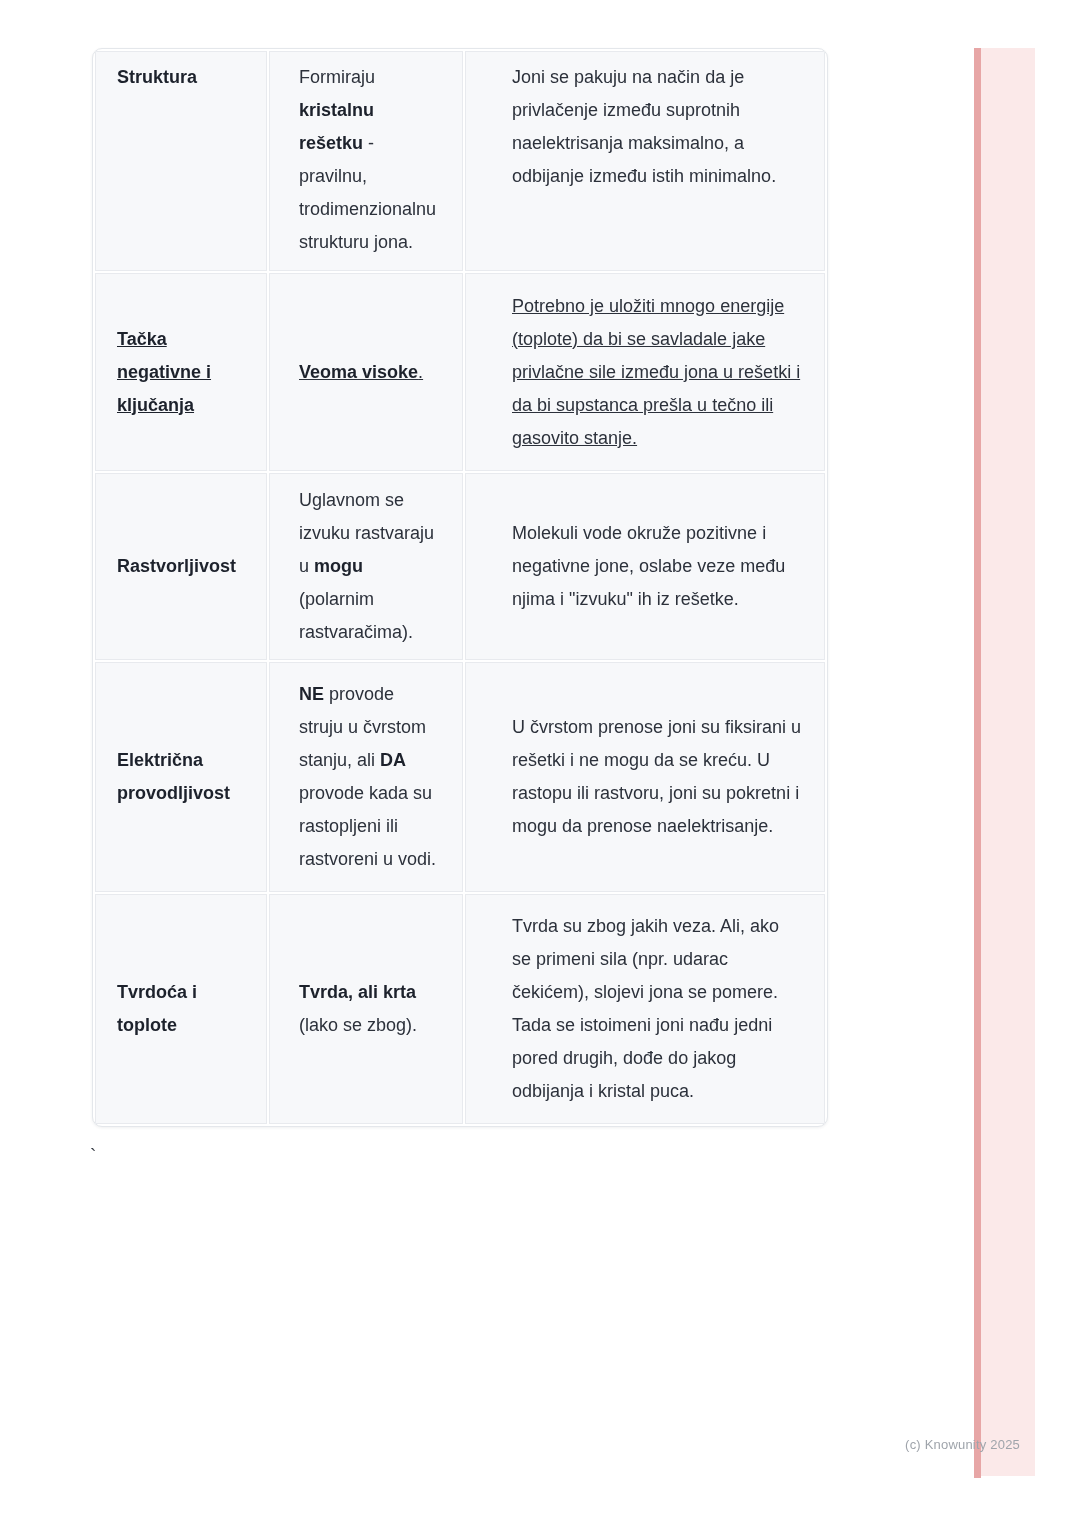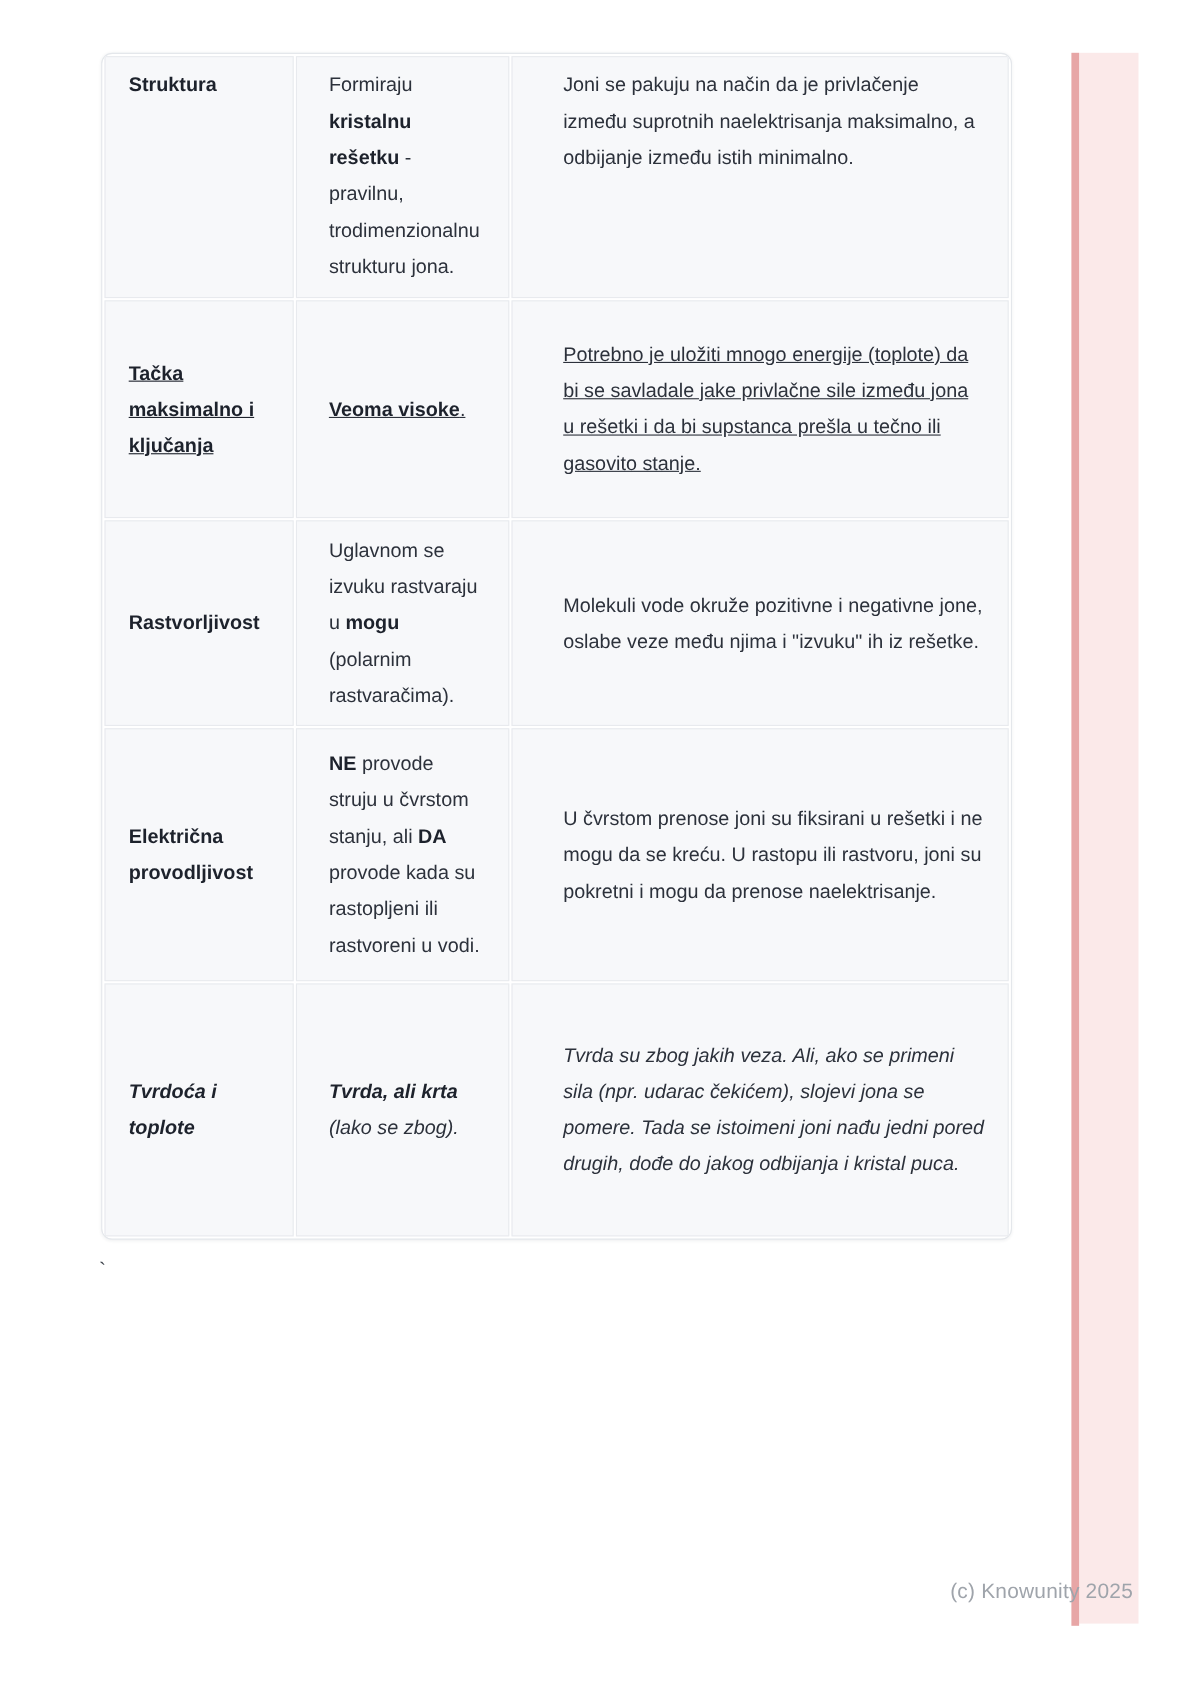--- a/index.html
+++ b/index.html
@@ -17,21 +17,21 @@
     width:1080px;height:1528px;
     background:#ffffff;
     font-family:"Liberation Sans", sans-serif;
     color:var(--text_color);
     position:relative;
     overflow:hidden;
   }
   .table-wrap{
     position:absolute;
     left:92px;top:48px;
-    width:828px;
+    width:736px;
     background:#ffffff;
     border:1px solid var(--table_edge);
     border-radius:10px;
     box-shadow:0 1px 3px rgba(30,40,60,0.07);
     overflow:hidden;
     box-sizing:border-box;
   }
   table{
     border-collapse:separate;
     border-spacing:2px;
@@ -49,62 +49,62 @@
     word-wrap:break-word;
   }
   td.c1{width:172px;font-weight:700;color:var(--bold_color);}
   td.c2{width:194px;padding-left:29px;}
   td.c3{width:auto;padding-left:46px;}
   td strong{font-weight:700;color:var(--bold_color);}
   tr:nth-child(1) td{height:220px;vertical-align:top;padding-top:9px;}
   tr:nth-child(2) td{height:198px;text-decoration:underline;}
   tr:nth-child(3) td{height:168px;}
   tr:nth-child(4) td{height:230px;}
-  tr:nth-child(5) td{height:230px;font-style:italic;}
+  tr:nth-child(5) td{height:230px;}
   .stray-mark{
     position:absolute;
     left:90px;top:1146px;
     font-size:19px;line-height:19px;
     color:#3a3f47;
   }
   .stripe-panel{
     position:absolute;
     left:981px;top:48px;
     width:54px;height:1428px;
     background:var(--stripe_panel);
   }
   .stripe-line{
     position:absolute;
     left:974px;top:48px;
     width:7px;height:1430px;
     background:var(--stripe_line);
   }
   .watermark{
     position:absolute;
-    top:1437px;right:50px;
-    font-size:19px;
+    top:1437px;right:60px;
+    font-size:13px;
     color:var(--muted);
     z-index:5;
     letter-spacing:0.2px;
   }
 </style>
 </head>
 <body>
 
 <div class="table-wrap">
   <table>
     <tbody>
   <tr>
     <td class="c1">Struktura</td>
     <td class="c2"><span>Formiraju </span><strong>kristalnu rešetku</strong><span> - pravilnu, trodimenzionalnu strukturu jona.</span></td>
     <td class="c3">Joni se pakuju na način da je privlačenje između suprotnih naelektrisanja maksimalno, a odbijanje između istih minimalno.</td>
   </tr>
 
   <tr>
-    <td class="c1">Tačka maksimalno i ključanja</td>
+    <td class="c1">Tačka negativne i ključanja</td>
     <td class="c2"><strong>Veoma visoke</strong><span>.</span></td>
     <td class="c3">Potrebno je uložiti mnogo energije (toplote) da bi se savladale jake privlačne sile između jona u rešetki i da bi supstanca prešla u tečno ili gasovito stanje.</td>
   </tr>
 
   <tr>
     <td class="c1">Rastvorljivost</td>
     <td class="c2"><span>Uglavnom se izvuku rastvaraju u </span><strong>mogu</strong><span> (polarnim rastvaračima).</span></td>
     <td class="c3">Molekuli vode okruže pozitivne i negativne jone, oslabe veze među njima i "izvuku" ih iz rešetke.</td>
   </tr>
 

